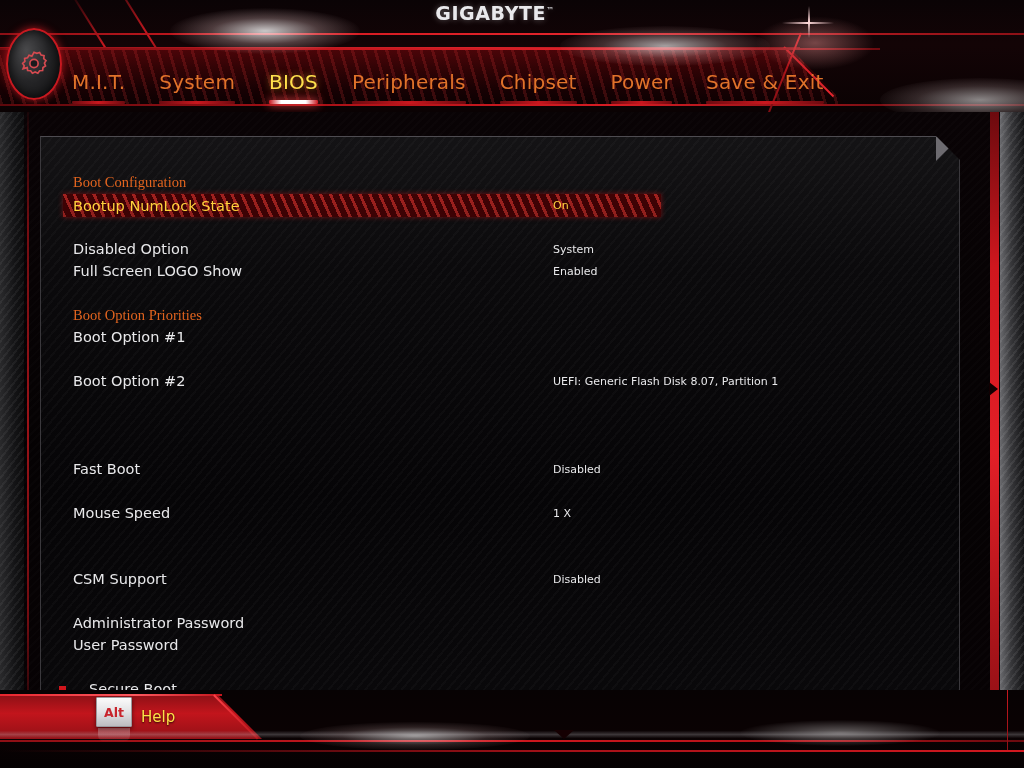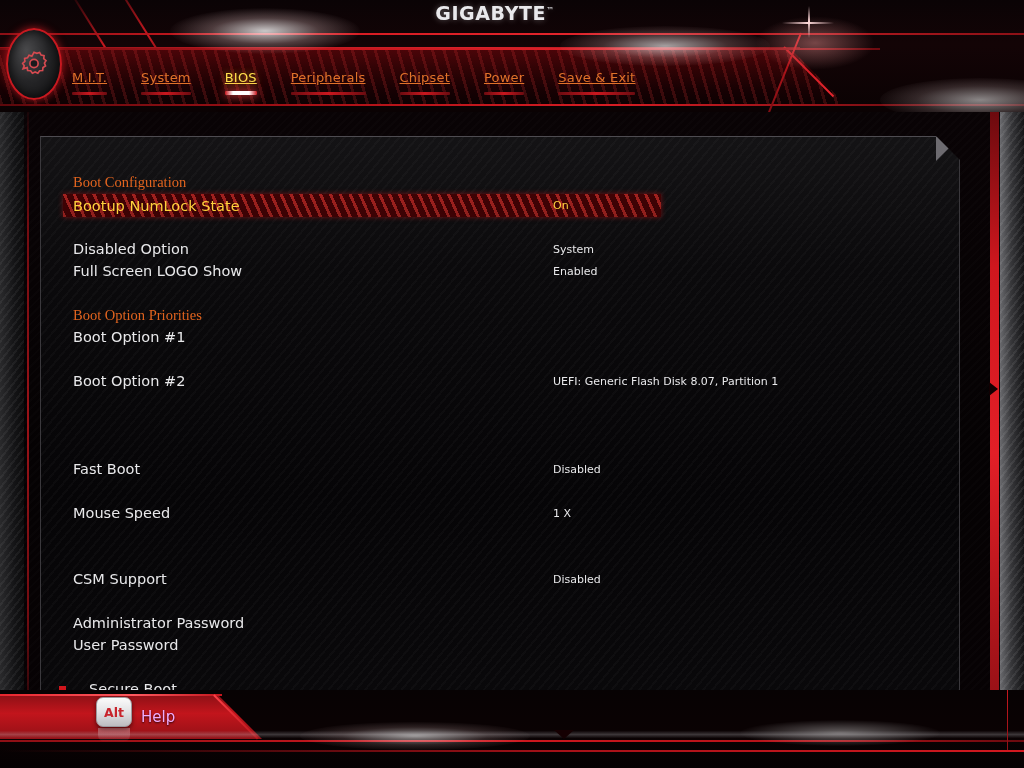--- a/index.html
+++ b/index.html
@@ -125,27 +125,26 @@
   
   #nav {
     position: absolute; left: 72px; top: 70px;
     height: 36px; z-index: 5;
     display: flex; align-items: flex-start;
   }
   .tab {
     position: relative;
     padding: 0 0 10px 0;
     margin-right: 34px;
-    font-size: 13px;
+    font-size: 20px;
     color: #e0722a;
     letter-spacing: .2px;
     white-space: nowrap;
     text-align: center;
     cursor: pointer;
-    text-decoration: underline;
   }
   .tab .tab-underline {
     position: absolute; left: 0; bottom: 0; width: 100%; height: 3px;
     background: linear-gradient(90deg, #6b0b10, #c9171e 50%, #6b0b10);
     border-radius: 1px;
   }
   .tab.active { color: #ffe14d; text-shadow: 0 0 7px rgba(255,200,60,.55); text-align: center; }
   .tab.active .tab-underline {
     height: 4px;
     background: linear-gradient(90deg, #c9171e, #ffffff 25%, #ffffff 75%, #c9171e);
@@ -333,37 +332,37 @@
   }
   #footer-frame-h {
     position: absolute; right: 0; top: 60px; width: 1024px; height: 1.5px;
     background: linear-gradient(90deg,rgba(140,16,22,0) 0%, #a61118 55%, #d2181f 100%);
   }
 
   
   #alt-key {
     position: absolute; left: 96px; top: 697px;
     width: 36px; height: 30px;
-    border-radius: 7px;
+    border-radius: 1px;
     background: linear-gradient(180deg,#fbfbfb 0%, #e3e3e5 48%, #bcbcc0 100%);
     border: 1px solid #9a9a9e;
     box-shadow: 0 2px 4px rgba(0,0,0,.55);
     display: flex; align-items: center; justify-content: center;
     z-index: 9;
   }
   #alt-key-label { font-size: 12.5px; color: #c8242c; font-weight: 600; }
   #alt-key-reflection {
     position: absolute; left: 98px; top: 728px; width: 32px; height: 14px;
     border-radius: 0 0 7px 7px;
     background: linear-gradient(180deg, rgba(230,230,235,.40), rgba(230,230,235,0));
     z-index: 8;
   }
   #help-label {
     position: absolute; left: 141px; top: 708px;
-    font-size: 15px; color: #f0abfc; z-index: 9;
+    font-size: 15px; color: #fde047; z-index: 9;
     text-shadow: 0 1px 2px rgba(0,0,0,.8);
   }
 
   
   #scroll-down-arrow {
     position: absolute; left: 554px; top: 730px;
     width: 0; height: 0;
     border-top: 9px solid #150002;
     border-left: 10px solid transparent;
     border-right: 10px solid transparent;

